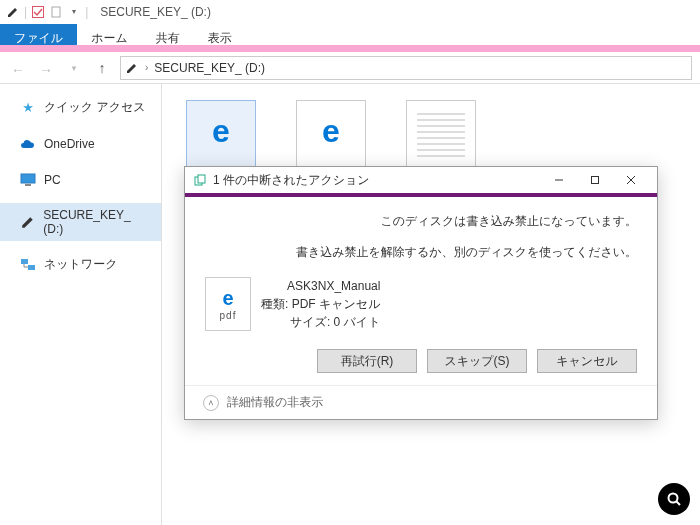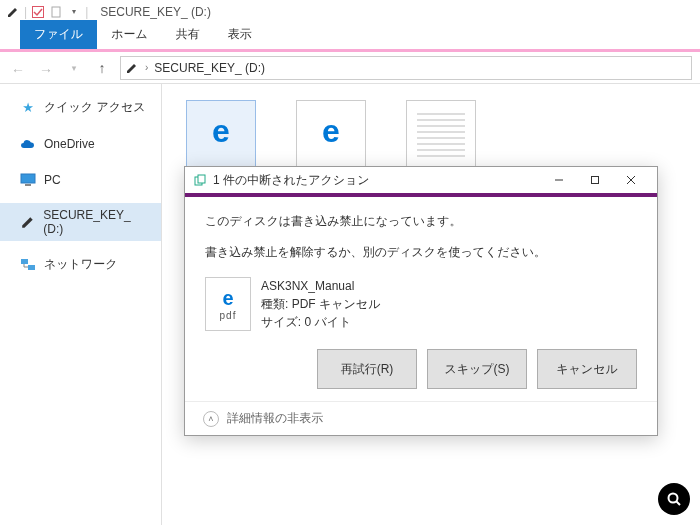--- a/index.html
+++ b/index.html
@@ -5,21 +5,21 @@
 * { margin:0; padding:0; box-sizing:border-box; }
 body { font-family:"Segoe UI","Meiryo",sans-serif; font-size:12px; color:#000; background:#fff; width:700px; height:525px; position:relative; overflow:hidden; }
 
 
 .titlebar { height:24px; display:flex; align-items:center; padding:0 6px; gap:4px; background:#fff; border-bottom:1px solid #fff; }
 .tb-icon { width:14px; height:14px; display:flex; align-items:center; justify-content:center; font-size:11px; }
 .tb-sep { color:#ccc; }
 .tb-title { margin-left:8px; color:#555; font-size:12px; }
 
 
-.ribbon { height:28px; display:flex; align-items:flex-end; border-bottom:3px solid #f9a8d4;padding-left:20px; }
+.ribbon { height:28px; display:flex; border-bottom:7px solid #f9a8d4; }
 .rtab { padding:6px 14px; font-size:12px; color:#333; cursor:pointer; }
 .rtab.file { background:#1979ca; color:#fff; }
 
 
 .navbar { height:32px; display:flex; align-items:center; padding:0 8px; gap:8px; border-bottom:1px solid #e0e0e0; }
 .nav-arrow { width:20px; height:20px; display:flex; align-items:center; justify-content:center; color:#bbb; font-size:14px; }
 .nav-arrow.enabled { color:#555; }
 .path-box { flex:1; height:24px; border:1px solid #ccc; display:flex; align-items:center; padding:0 4px; font-size:12px; color:#333; gap:6px; }
 .path-icon { width:14px; height:14px; display:inline-flex; align-items:center; justify-content:center; }
 .chev { color:#777; font-size:10px; }
@@ -42,30 +42,30 @@
 .text-thumb { width:70px; height:80px; background:#fff; border:1px solid #ccc; position:relative; }
 .text-thumb::before { content:""; position:absolute; left:10px; right:10px; top:12px; height:2px; background:#ddd; box-shadow:0 6px 0 #ddd,0 12px 0 #ddd,0 18px 0 #ddd,0 24px 0 #ddd,0 30px 0 #ddd,0 36px 0 #ddd,0 42px 0 #ddd; }
 
 
 .dialog { position:absolute; left:184px; top:166px; width:474px; background:#fff; border:1px solid #9a9a9a; box-shadow:0 4px 18px rgba(0,0,0,.2); }
 .dlg-title { height:30px; display:flex; align-items:center; padding:0 8px; border-bottom:4px solid #701a75; }
 .dlg-ticon { width:14px; height:14px; display:inline-flex; align-items:center; justify-content:center; margin-right:6px; }
 .dlg-ttext { flex:1; font-size:12px; color:#333; }
 .dlg-btns { display:flex; }
 .dlg-btn { width:36px; height:26px; display:flex; align-items:center; justify-content:center; color:#555; cursor:pointer; font-size:12px; }
-.dlg-body { padding:16px 20px 12px 20px; font-size:12px; color:#333; }
+.dlg-body { padding:16px 20px 12px 20px; font-size:12px; color:#333;text-align:right; }
 .dlg-msg1 { margin-bottom:14px; }
 .dlg-msg2 { margin-bottom:16px; }
 .dlg-file { display:flex; gap:10px; margin-bottom:18px; align-items:flex-start; }
 .dlg-file-icon { width:46px; height:54px; background:#fff; border:1px solid #ccc; display:flex; flex-direction:column; align-items:center; justify-content:center; }
 .dlg-file-icon .edge-e { font-size:20px; }
 .dlg-file-icon .pdf-lbl { font-size:10px; margin-top:0; }
 .dlg-file-meta { line-height:1.5; }
 .dlg-actions { display:flex; justify-content:flex-end; gap:10px; }
-.abtn { min-width:100px; height:40px; background:#e1e1e1; border:1px solid #adadad; font-size:12px; cursor:pointer; display:flex; align-items:center; justify-content:center; }
+.abtn { min-width:100px; height:24px; background:#e1e1e1; border:1px solid #adadad; font-size:12px; cursor:pointer; display:flex; align-items:center; justify-content:center; }
 .dlg-footer { border-top:1px solid #ececec; height:34px; display:flex; align-items:center; padding:0 18px; gap:8px; font-size:12px; color:#666; }
 .chev-circle { width:16px; height:16px; border:1px solid #bbb; border-radius:50%; display:inline-flex; align-items:center; justify-content:center; font-size:9px; color:#777; }
 
 
 .zoom { position:absolute; right:10px; bottom:10px; width:32px; height:32px; border-radius:50%; background:#000; color:#fff; display:flex; align-items:center; justify-content:center; font-size:16px; cursor:pointer; }
 
 
 .svg { display:block; }
 </style>
 </head>

